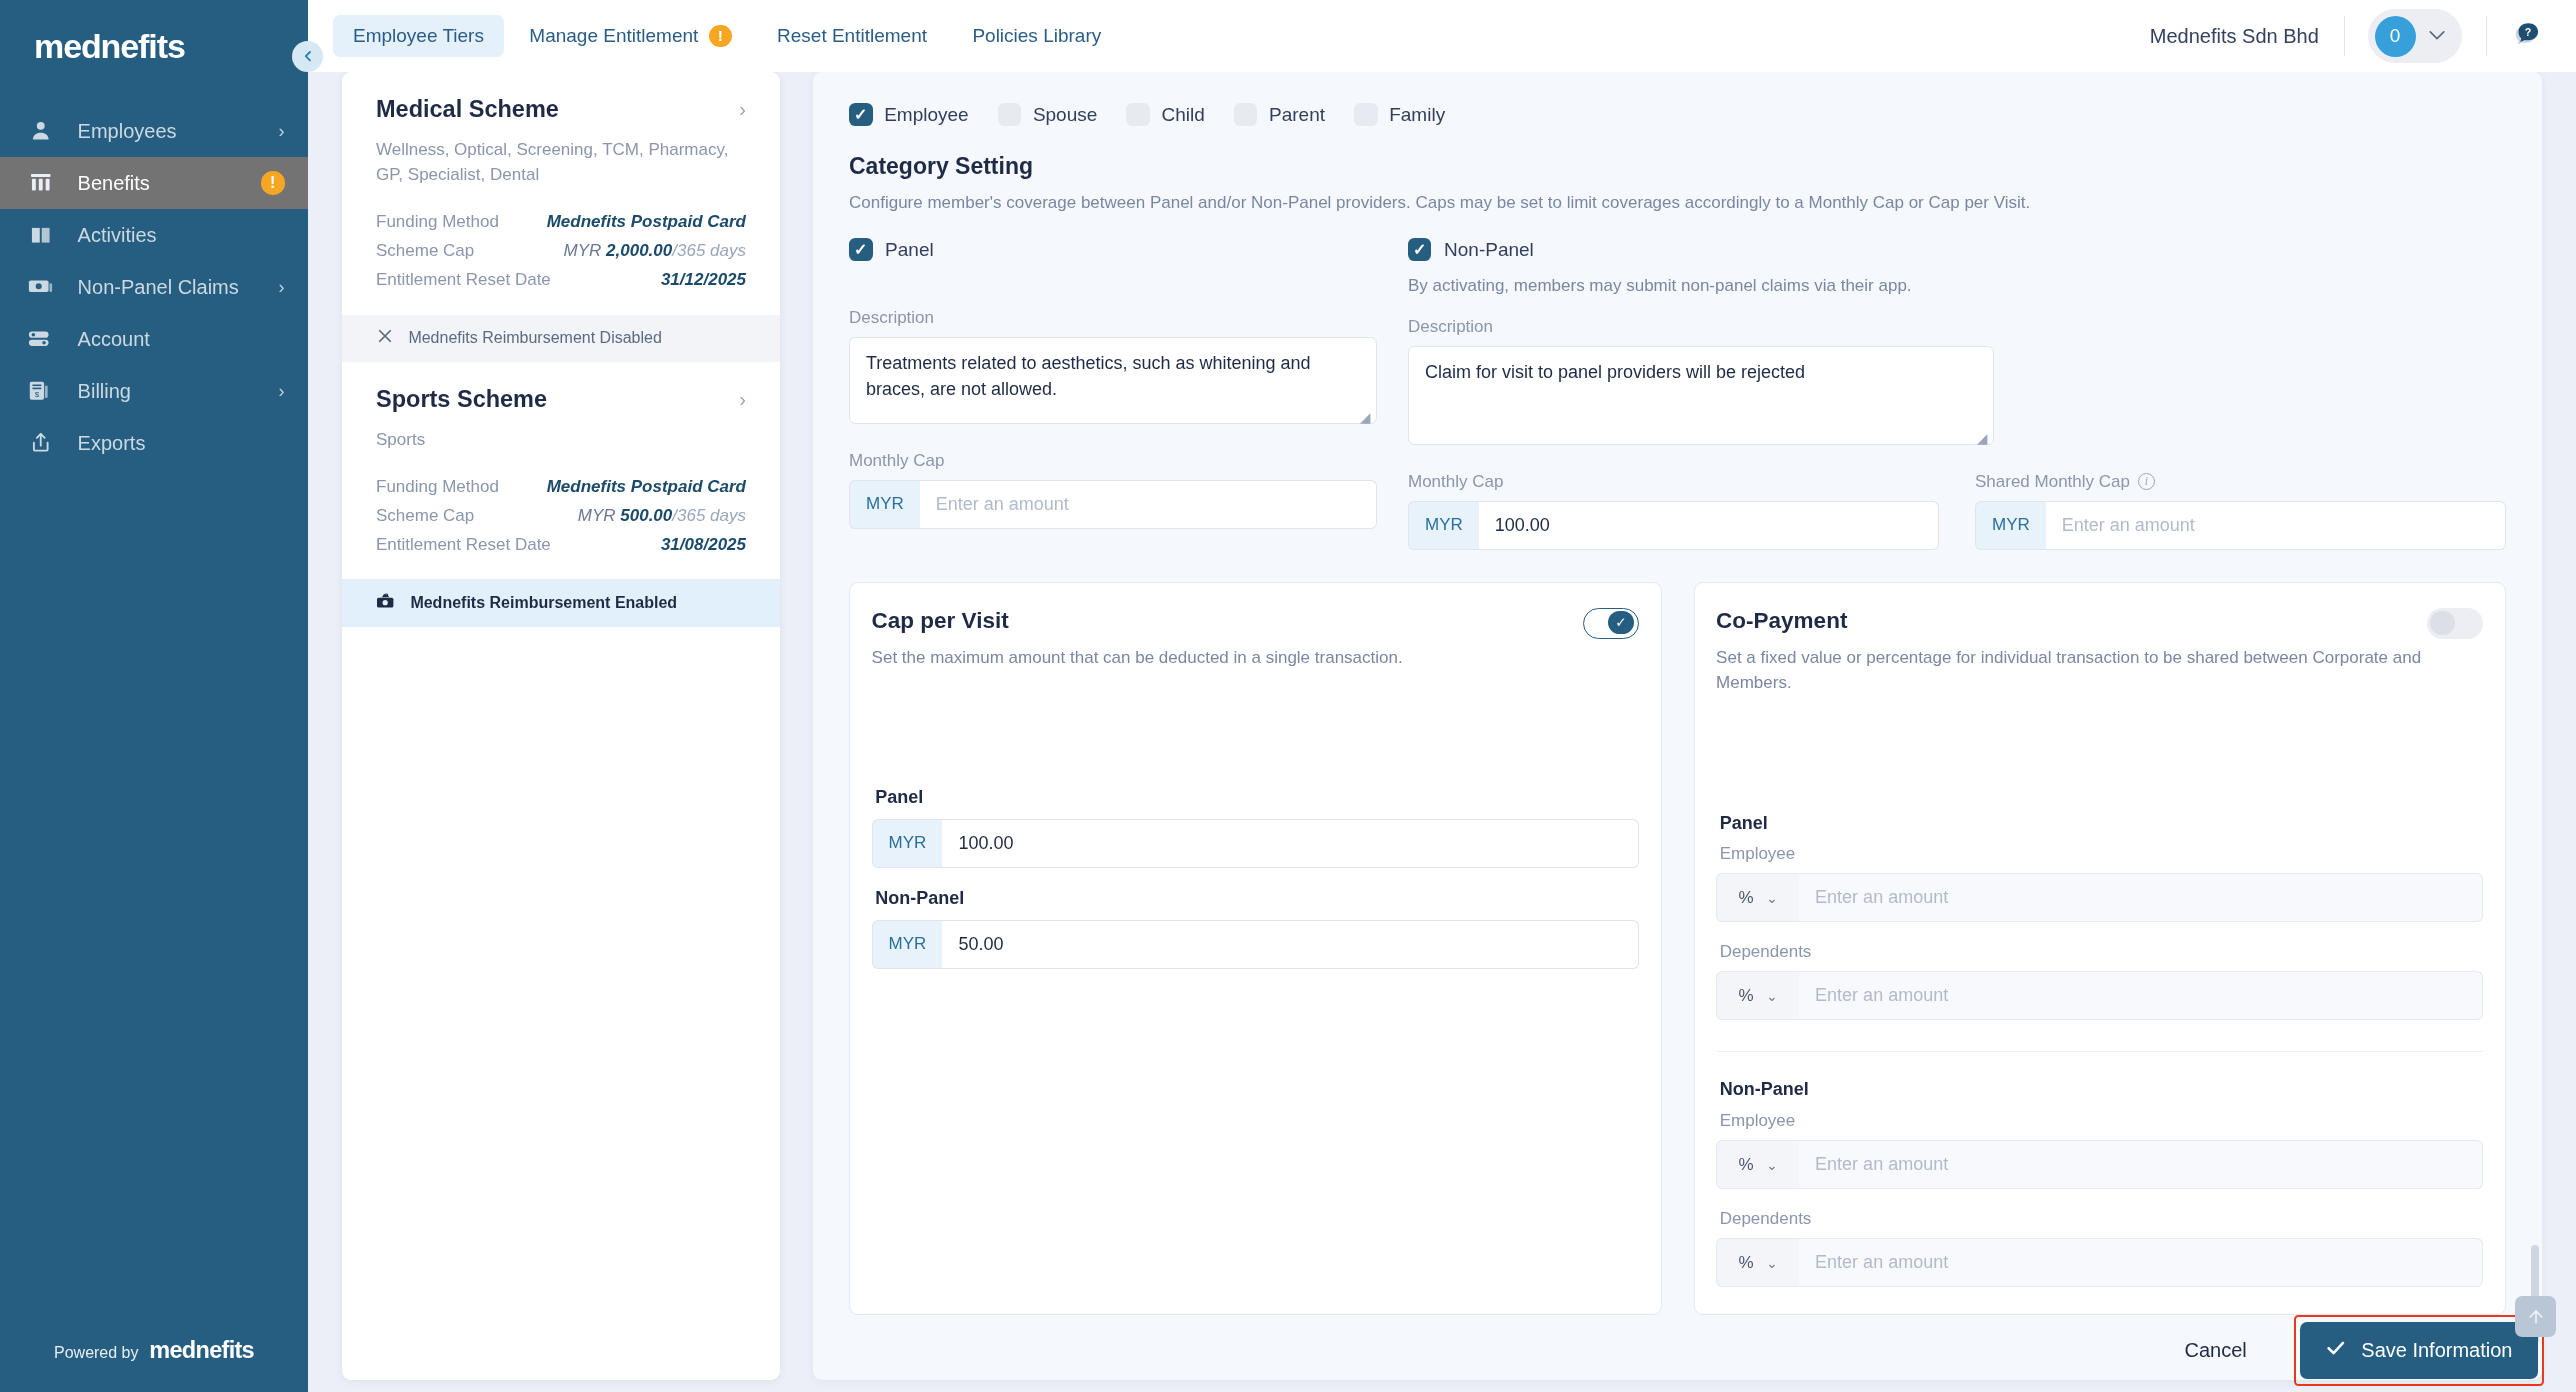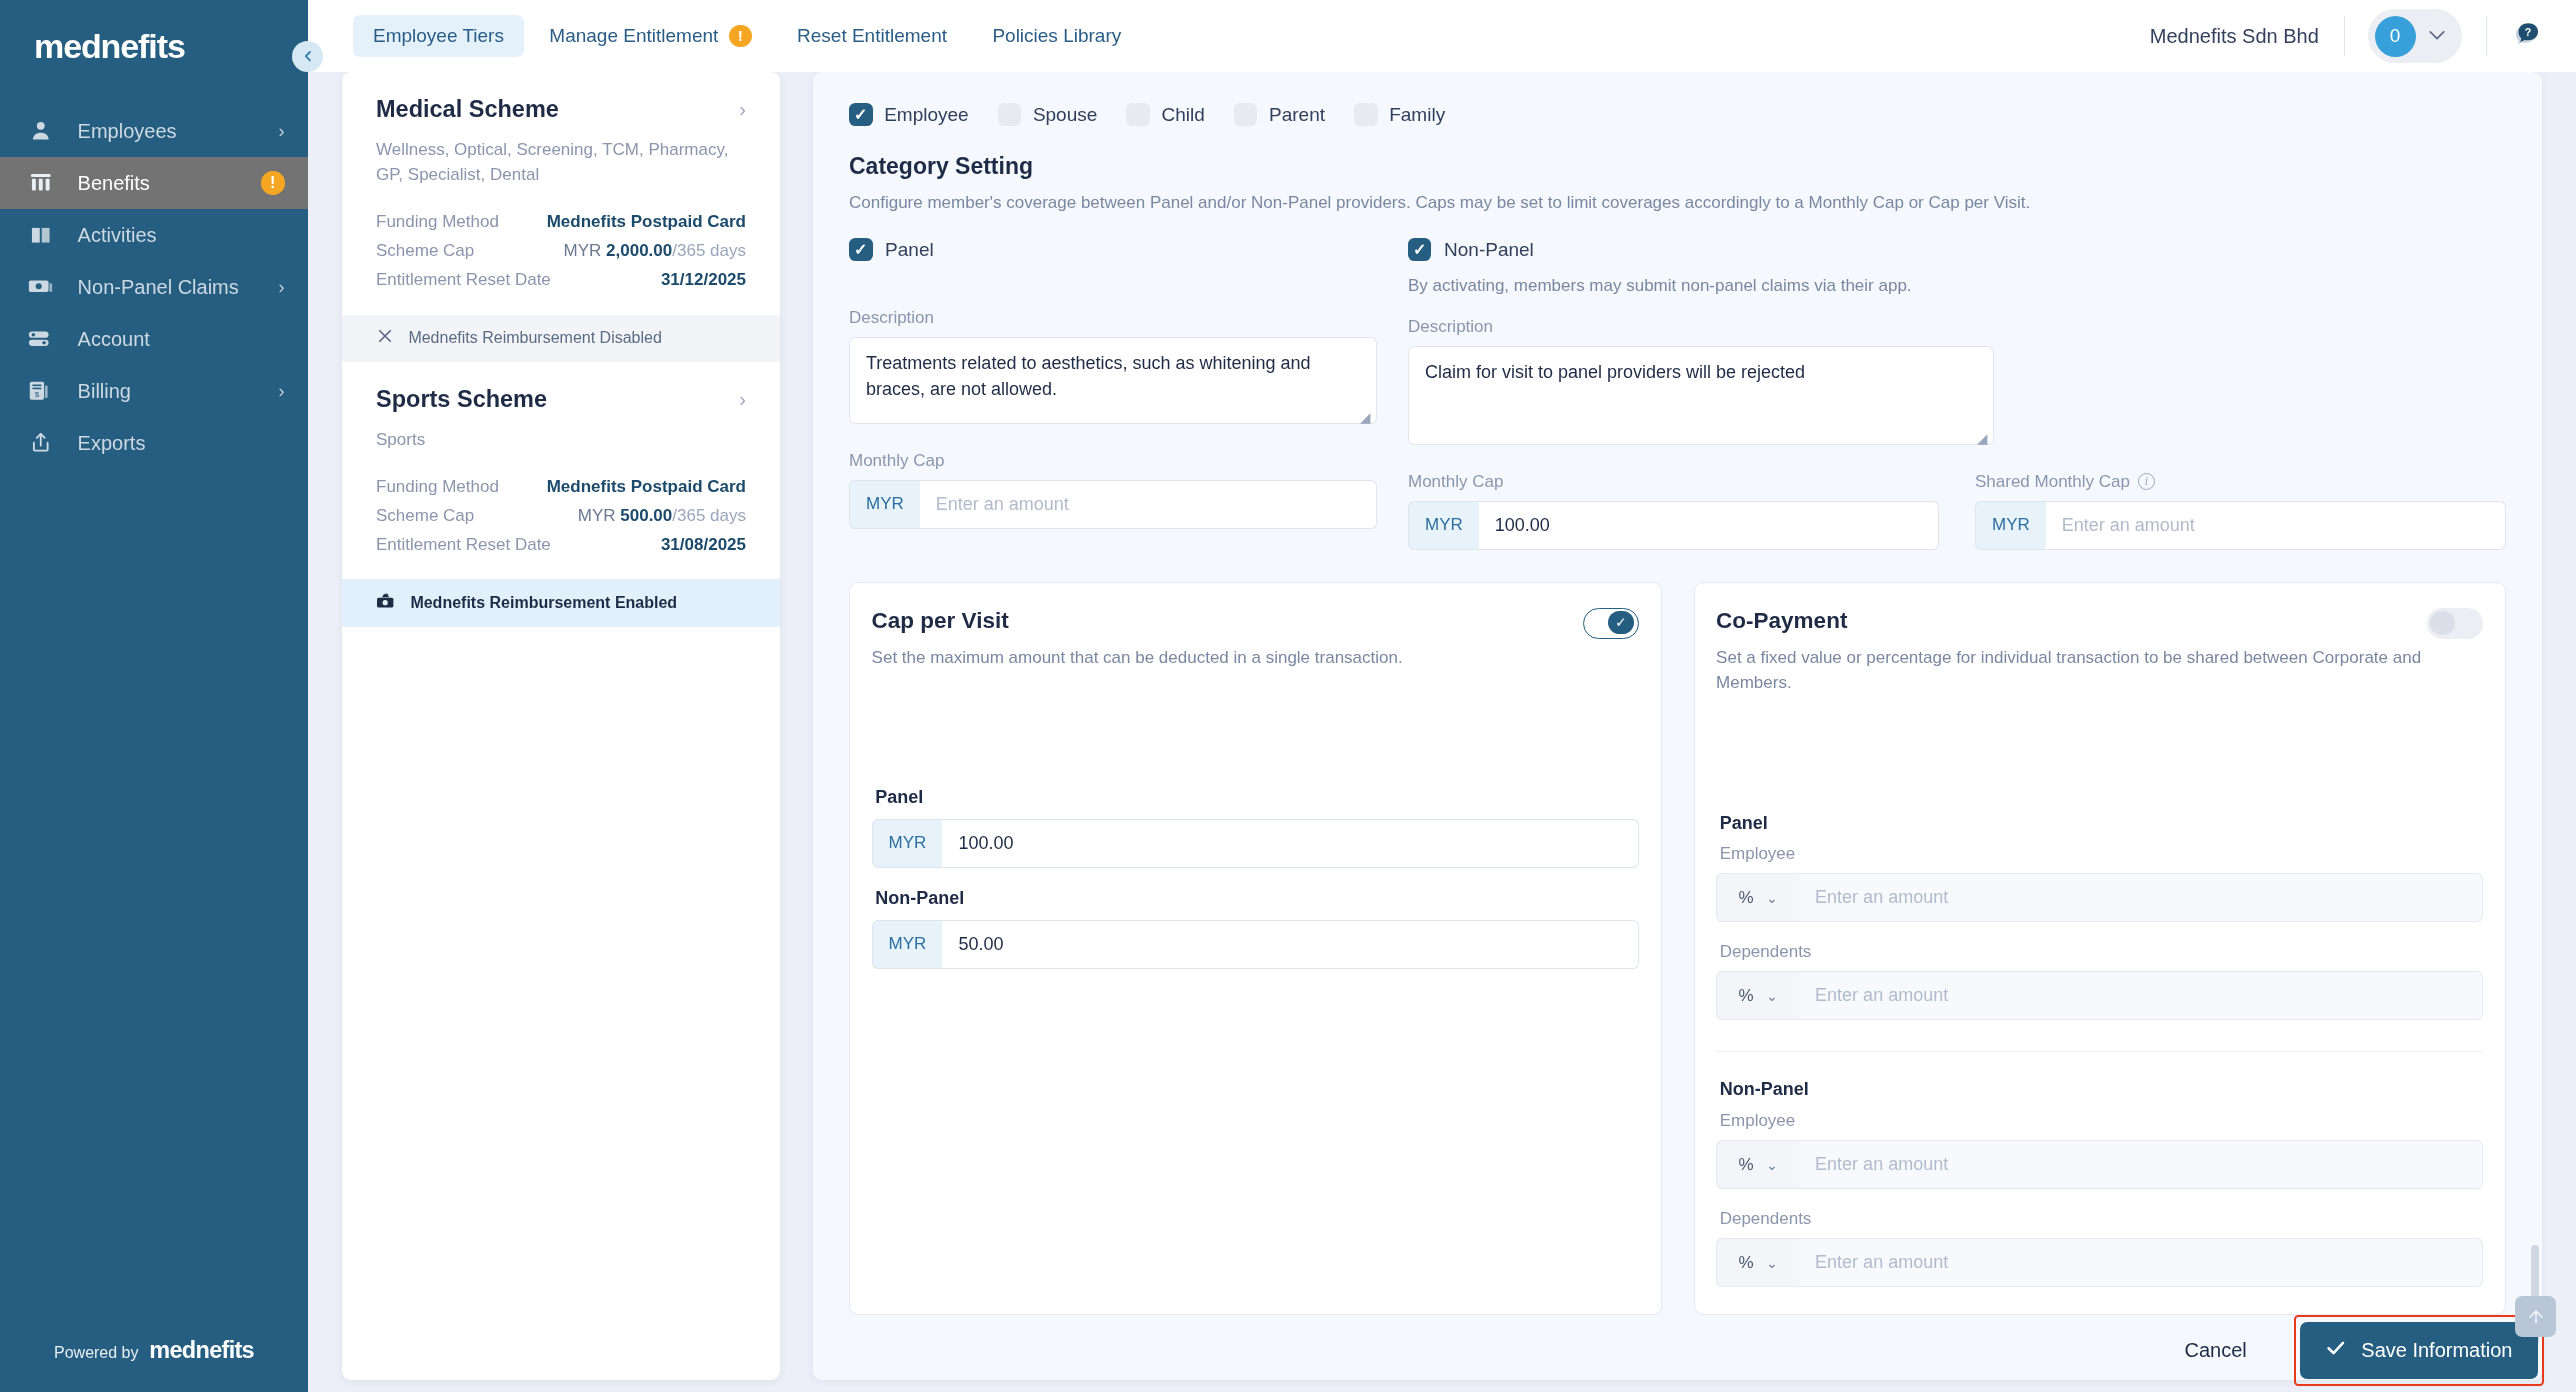--- a/index.html
+++ b/index.html
@@ -69,21 +69,21 @@
     display: flex; align-items: center;
     padding: 0 32px 0 25px;
     position: relative; z-index: 20;
   }
   .tabs { display: flex; align-items: center; gap: 5.4px; }
   .tab {
     display: flex; align-items: center; gap: 10.8px;
     padding: 10px 20px; border-radius: 7.2px;
     font-size: 19px; color: #2a5d86; cursor: pointer; white-space: nowrap;
   }
-  .tab.active { background: #e4f1fb; color: #2a5d86; font-weight: 500; margin-left: 20px; }
+  .tab.active { background: #e4f1fb; color: #2a5d86; font-weight: 500; }
   .tab-badge {
     width: 22.5px; height: 22.5px; border-radius: 50%;
     background: #f5a623; color: #fff; font-size: 15.3px; font-weight: 700;
     display: flex; align-items: center; justify-content: center; line-height: 1;
   }
   .top-right {
     margin-left: auto; display: flex; align-items: center; height: 100%;
   }
   .company-name { font-size: 20px; color: #33415c; font-weight: 500; padding-right: 25px; }
   .vdiv { width: 0.9px; height: 40px; background: #dfe3ec; }
@@ -121,21 +121,21 @@
   .scheme-chev { color: #9aa6bb; font-size: 20px; }
   .scheme-sub {
     margin-top: 14.4px; font-size: 17px; color: #8b95ac; line-height: 1.5;
   }
   .scheme-rows { margin-top: 20px; }
   .scheme-row {
     display: flex; justify-content: space-between; align-items: baseline;
     font-size: 17px; padding: 4.5px 0;
   }
   .scheme-key { color: #8b95ac; }
-  .scheme-val { color: #1c4a6b; font-weight: 700; }
+  .scheme-val { color: #1c4a6b; font-weight: 700; font-style: italic; }
   .scheme-val .muted { color: #9aa6bb; font-weight: 400; }
   .scheme-val .cur { color: #6b7892; font-weight: 400; }
   .scheme-flag {
     margin: 20px 0 0 0; padding: 12.6px 34px;
     display: flex; align-items: center; gap: 14.4px;
     font-size: 16px;
   }
   .scheme-flag.off { background: #f2f4f8; color: #5b6b83; }
   .scheme-flag.on  { background: #e1f0fb; color: #1f2b45; font-weight: 700; }
 

